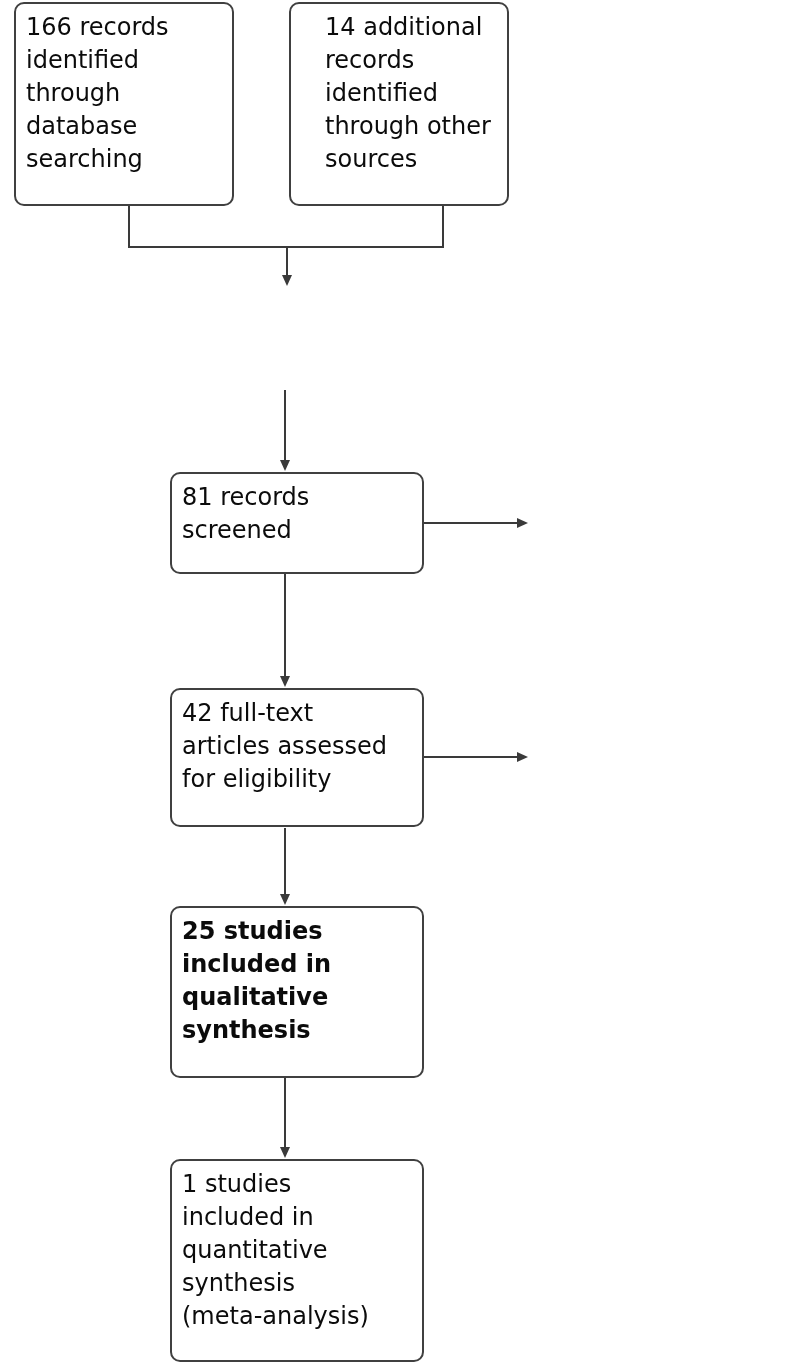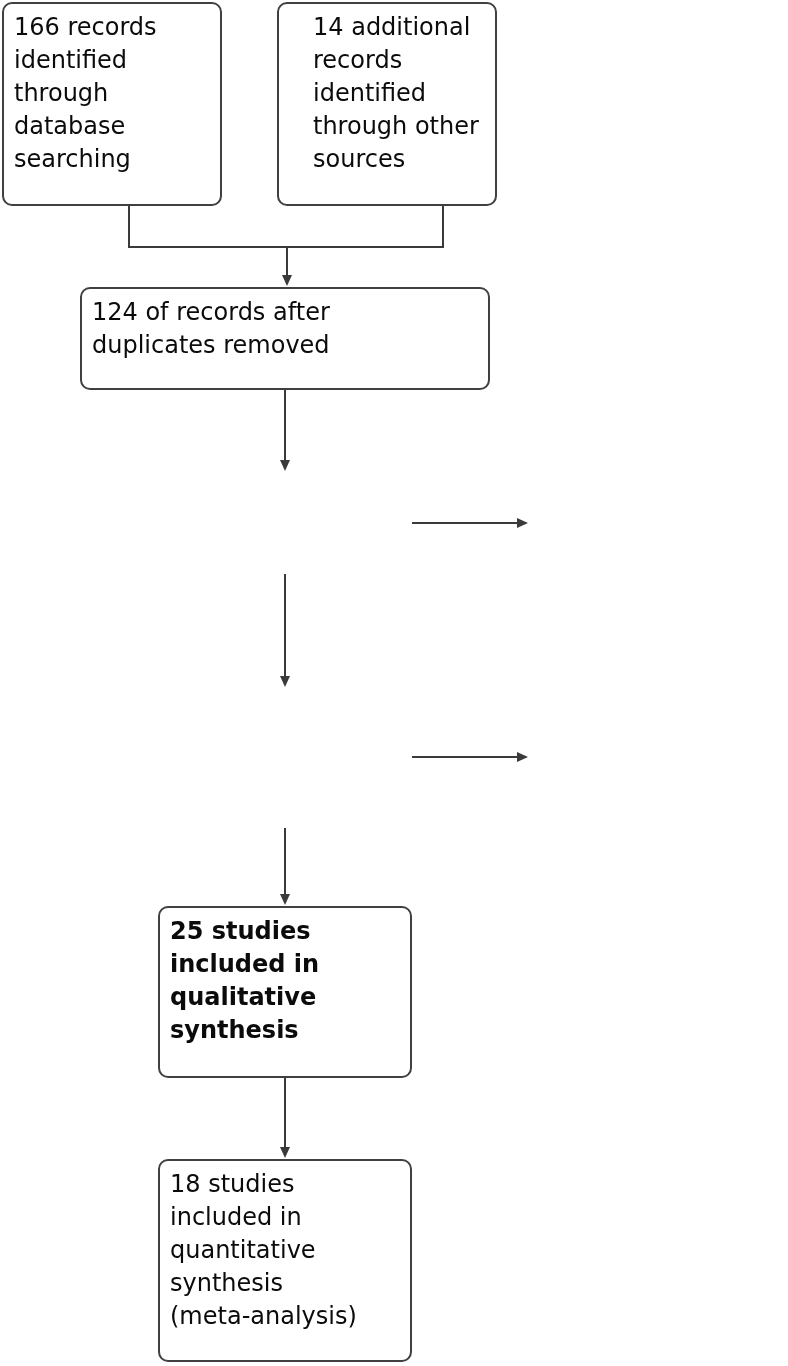--- a/index.html
+++ b/index.html
@@ -26,20 +26,21 @@
     box-sizing: border-box;
     border: 2.5px solid #404040;
     border-radius: 10px;
     background: #ffffff;
     color: #0b0b0b;
     font-size: 24px;
     line-height: 33px;
     padding: 7px 10px;
     white-space: pre-line;
     letter-spacing: 0;
+    margin-left: 12px;
   }
   #box-db-records        { left: 2px;   top: 2px;    width: 220px; height: 204px; }
   #box-other-sources     { left: 277px; top: 2px;    width: 220px; height: 204px; padding-left: 34px; }
   #box-duplicates        { left: 80px;  top: 287px;  width: 410px; height: 103px; }
   #box-screened          { left: 158px; top: 472px;  width: 254px; height: 102px; }
   #box-records-excluded  { left: 530px; top: 472px;  width: 257px; height: 102px; }
   #box-fulltext          { left: 158px; top: 688px;  width: 254px; height: 139px; }
   #box-fulltext-excluded { left: 530px; top: 655px;  width: 257px; height: 171px; }
   #box-qualitative       { left: 158px; top: 906px;  width: 254px; height: 172px; font-weight: bold; }
   #box-quantitative      { left: 158px; top: 1159px; width: 254px; height: 203px; }
@@ -83,31 +84,34 @@
 through
 database
 searching</div>
 
   <div class="box" id="box-other-sources">14 additional
 records
 identified
 through other
 sources</div>
 
-  <div class="box" id="box-duplicates">124 of records after
-duplicates removed</div>
+
+  <div class="box" id="box-screened">81 records
+screened</div>
 
 
-
+  <div class="box" id="box-fulltext">42 full-text
+articles assessed
+for eligibility</div>
 
 
   <div class="box" id="box-qualitative">25 studies
 included in
 qualitative
 synthesis</div>
 
-  <div class="box" id="box-quantitative">18 studies
+  <div class="box" id="box-quantitative">1 studies
 included in
 quantitative
 synthesis
 (meta-analysis)</div>
 
 </div>
 
 </body></html>

